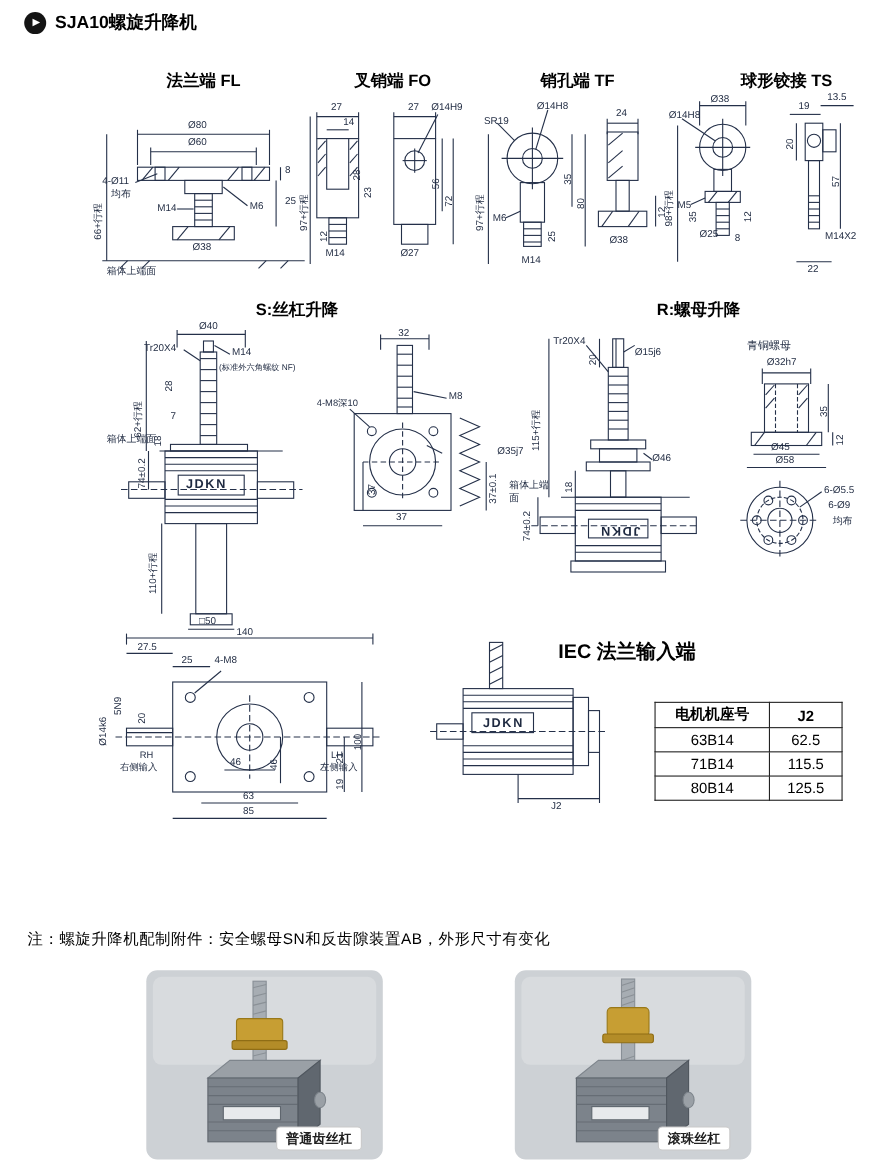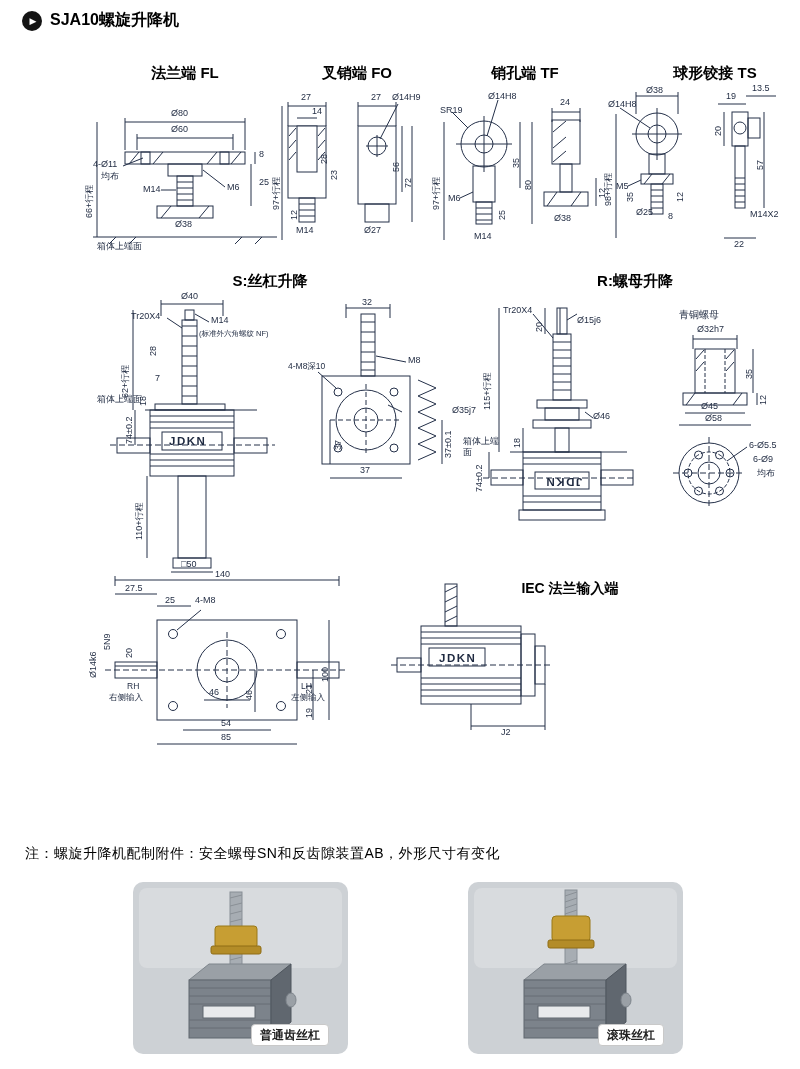--- a/index.html
+++ b/index.html
@@ -454,25 +454,25 @@
       <span class="dim" style="left: -6px; top: 106px; transform: rotate(-90deg);">Ø14k6</span>
       <span class="dim" style="left: 32px; top: 110px; font-size: 8.5px;">RH</span>
       <span class="dim" style="left: 14px; top: 121px; font-size: 8.5px;">右侧输入</span>
       <span class="dim" style="left: 206px; top: 110px; font-size: 8.5px;">LH</span>
       <span class="dim" style="left: 196px; top: 121px; font-size: 8.5px;">左侧输入</span>
       <span class="dim" style="left: 150px; top: 128px; transform: rotate(-90deg);">46</span>
       <span class="dim" style="left: 114px; top: 116px;">46</span>
       <span class="dim" style="left: 226px; top: 110px; transform: rotate(-90deg);">100</span>
       <span class="dim" style="left: 210px; top: 122px; transform: rotate(-90deg);">21</span>
       <span class="dim" style="left: 210px; top: 146px; transform: rotate(-90deg);">19</span>
-      <span class="dim" style="left: 126px; top: 147px;">54</span>
+      <span class="dim" style="left: 126px; top: 147px;">63</span>
       <span class="dim" style="left: 126px; top: 161px;">85</span>
     </div>
 
-  <div class="hd" style="left:500px;top:580px;width:140px;font-size:14px">IEC 法兰输入端</div>
+  <div class="hd" style="left:500px;top:580px;width:140px;font-size:18px">IEC 法兰输入端</div>
   <div class="draw" style="left:385px;top:578px;width:205px;height:170px">
     <svg class="ln" width="205" height="170">
       <rect x="60" y="6" width="12" height="42"></rect>
       <line x1="60" y1="14" x2="72" y2="8"></line>
         <line x1="60" y1="24" x2="72" y2="18"></line>
       <line x1="60" y1="34" x2="72" y2="28"></line>
         <line x1="60" y1="44" x2="72" y2="38"></line>
       <rect x="36" y="48" width="100" height="78"></rect>
       <line x1="36" y1="54" x2="136" y2="54"></line>
         <line x1="36" y1="60" x2="136" y2="60"></line>
@@ -487,20 +487,40 @@
       <rect x="136" y="56" width="14" height="62"></rect>
       <rect x="150" y="68" width="10" height="38"></rect>
       <line x1="86" y1="126" x2="86" y2="152"></line>
         <line x1="160" y1="106" x2="160" y2="152"></line>
       <line x1="86" y1="148" x2="160" y2="148"></line>
     </svg>
   <span class="dim brand" style="left: 54px; top: 74px;">JDKN</span>
       <span class="dim" style="left: 116px; top: 150px;">J2</span>
     </div>
 
+  <table class="spec">
+    <tbody>
+        <tr>
+      <th>电机机座号</th>
+      <th>J2</th>
+    </tr>
+    <tr>
+      <td>63B14</td>
+      <td>62.5</td>
+    </tr>
+    <tr>
+      <td>71B14</td>
+      <td>115.5</td>
+    </tr>
+    <tr>
+      <td>80B14</td>
+      <td>125.5</td>
+    </tr>
+  </tbody>
+    </table>
 
   <div class="note">注：螺旋升降机配制附件：安全螺母SN和反齿隙装置AB，外形尺寸有变化</div>
 
   <div class="photo" style="left:133px;top:882px">
     <svg width="215" height="172">
       <rect x="0" y="0" width="215" height="172" rx="10" fill="#cdd1d5"></rect>
       <rect x="6" y="6" width="203" height="80" rx="8" fill="#d8dbde"></rect>
       <rect x="97" y="10" width="12" height="88" fill="#a7adb3" stroke="#888f96"></rect>
       <line x1="97" y1="16" x2="109" y2="13" stroke="#8a9096"></line>
         <line x1="97" y1="24" x2="109" y2="21" stroke="#8a9096"></line>

